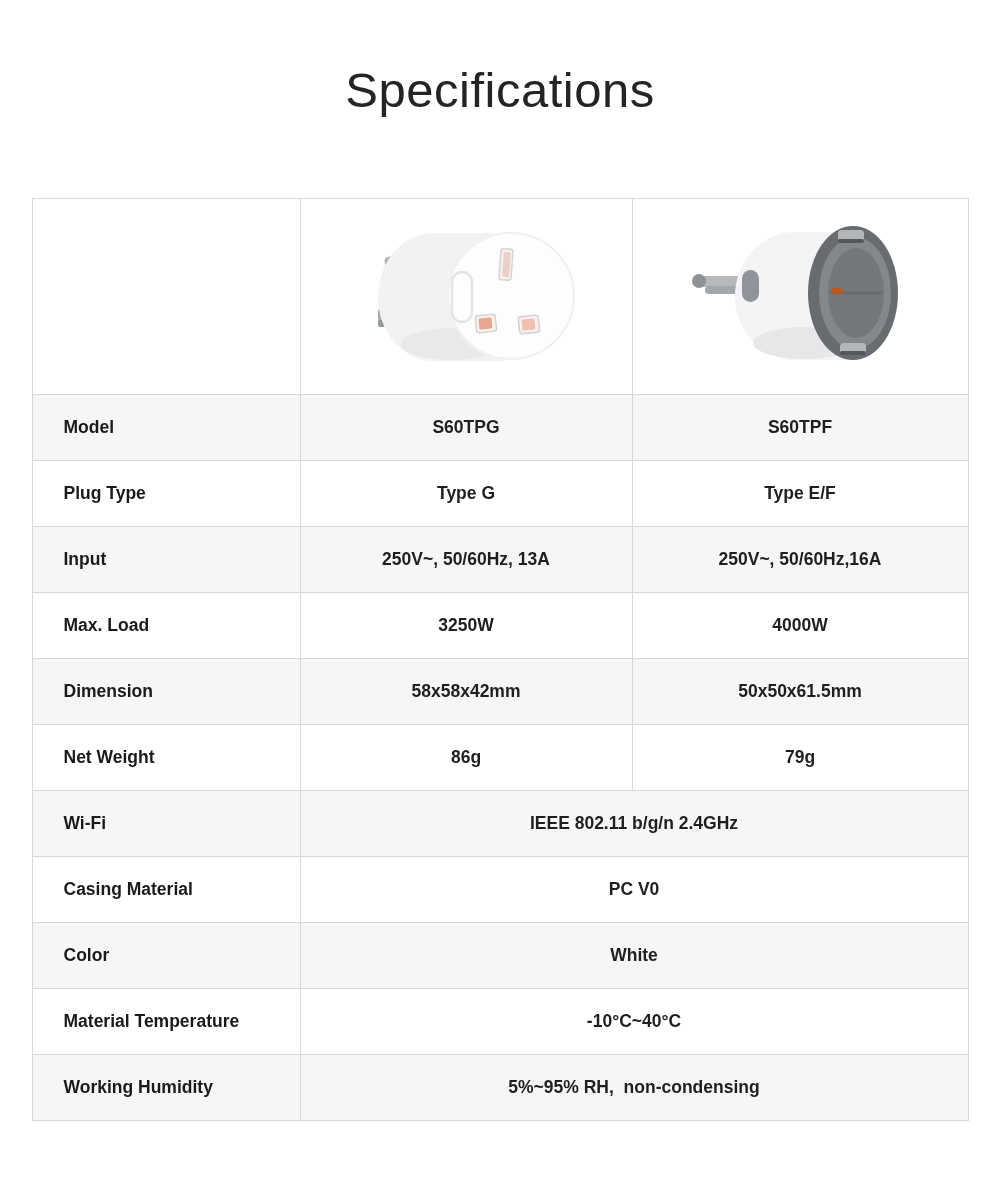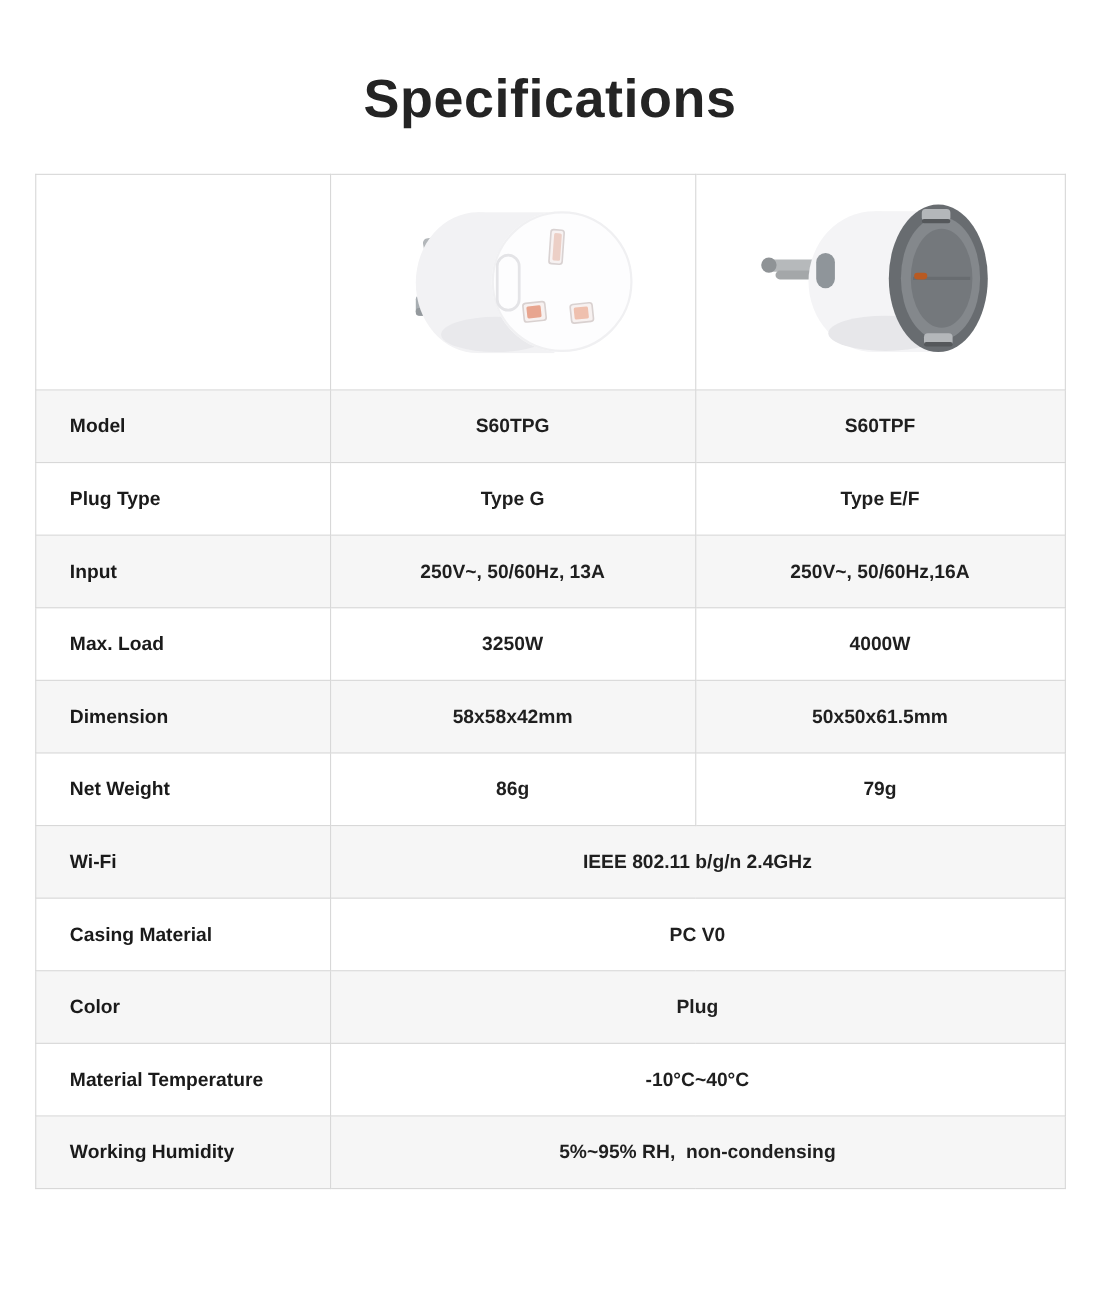--- a/index.html
+++ b/index.html
@@ -10,29 +10,29 @@
     height: 1192px;
     font-family: "Liberation Sans", sans-serif;
     color: #1a1a1a;
     overflow: hidden;
   }
   .page-title {
     margin: 62px 0 0 0;
     text-align: center;
     font-size: 49px;
     line-height: 56px;
-    font-weight: 700;
+    font-weight: 400;
     color: #242424;
     letter-spacing: 0.5px;
   }
   table.spec-table {
     border-collapse: collapse;
     table-layout: fixed;
     width: 936px;
-    margin: 40px auto 0 auto;
+    margin: 80px auto 0 auto;
   }
   .spec-table td {
     border: 1px solid #d8d8d8;
     height: 65px;
     font-size: 17.5px;
     vertical-align: middle;
     background: #ffffff;
     padding: 0;
     font-weight: bold;
   }
@@ -160,21 +160,21 @@
     <td class="value-cell" colspan="2">IEEE 802.11 b/g/n 2.4GHz</td>
   </tr>
 
   <tr>
     <td class="label-cell">Casing Material</td>
     <td class="value-cell" colspan="2">PC V0</td>
   </tr>
 
   <tr class="alt">
     <td class="label-cell">Color</td>
-    <td class="value-cell" colspan="2">Plug</td>
+    <td class="value-cell" colspan="2">White</td>
   </tr>
 
   <tr>
     <td class="label-cell">Material Temperature</td>
     <td class="value-cell" colspan="2">-10°C~40°C</td>
   </tr>
 
   <tr class="alt">
     <td class="label-cell">Working Humidity</td>
     <td class="value-cell" colspan="2">5%~95% RH,  non-condensing</td>

